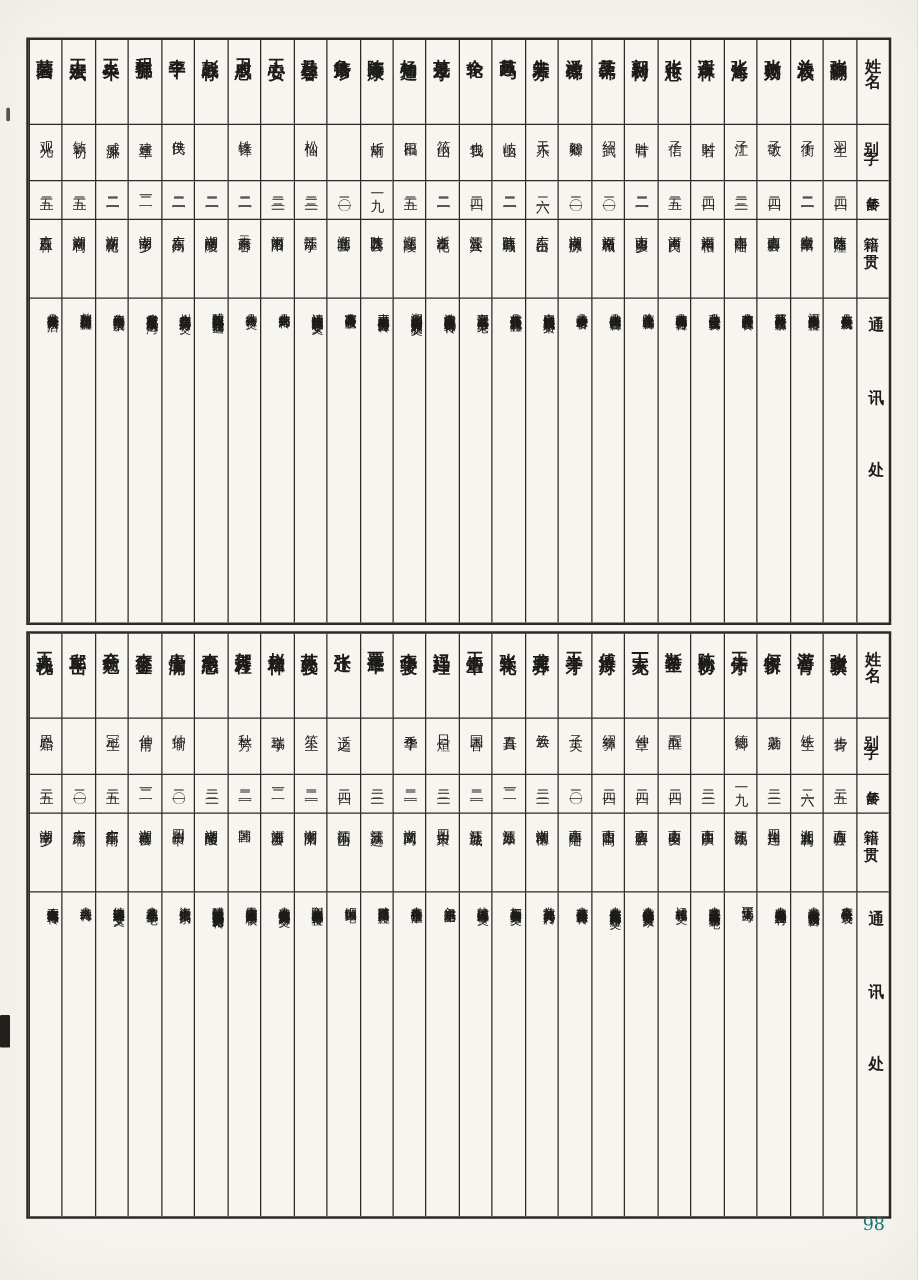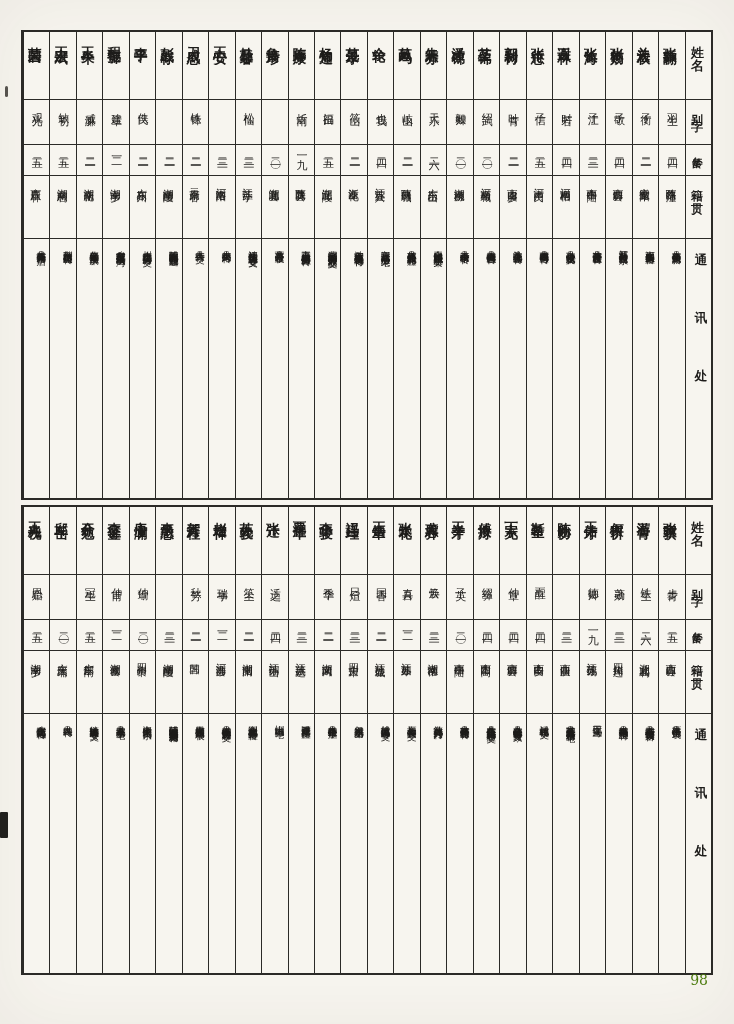--- a/index.html
+++ b/index.html
@@ -28,21 +28,21 @@
   .age-c    { height:31px; font-size:11px;   letter-spacing:1px; padding-right:6px; }
   .native-c { height:63px; font-size:10.5px; letter-spacing:1px; padding-right:6px; }
   .addr-c   { flex:1 1 auto; font-size:9.5px; line-height:1.25; letter-spacing:0.5px;
               border-bottom:none; padding-right:2px; }
   .header-col .cell { font-weight:700; }
   .header-col .name-c   { font-size:13px; letter-spacing:12px; }
   .header-col .zi-c     { font-size:12px; letter-spacing:6px;  }
   .header-col .age-c    { font-size:10.5px; letter-spacing:1px; }
   .header-col .native-c { font-size:12px; letter-spacing:14px; }
   .header-col .addr-c   { font-size:12.5px; letter-spacing:58px; }
-  .page-number { position:absolute; right:26px; bottom:36px; font-size:14px; color:#4d7c0f; }
+  .page-number { position:absolute; right:26px; bottom:36px; font-size:14px; color:#0f766e; }
   .artifact { position:absolute; background:#21201d; }
   .mark-a { left:0;  top:812px; width:8px; height:26px; border-radius:1px; }
   .mark-b { left:5px; top:86px; width:3px; height:11px; background:#56534e; border-radius:2px; }
 </style>
 </head>
 <body>
 
 <div class="sheet">
 
   <div class="artifact mark-a"></div>

